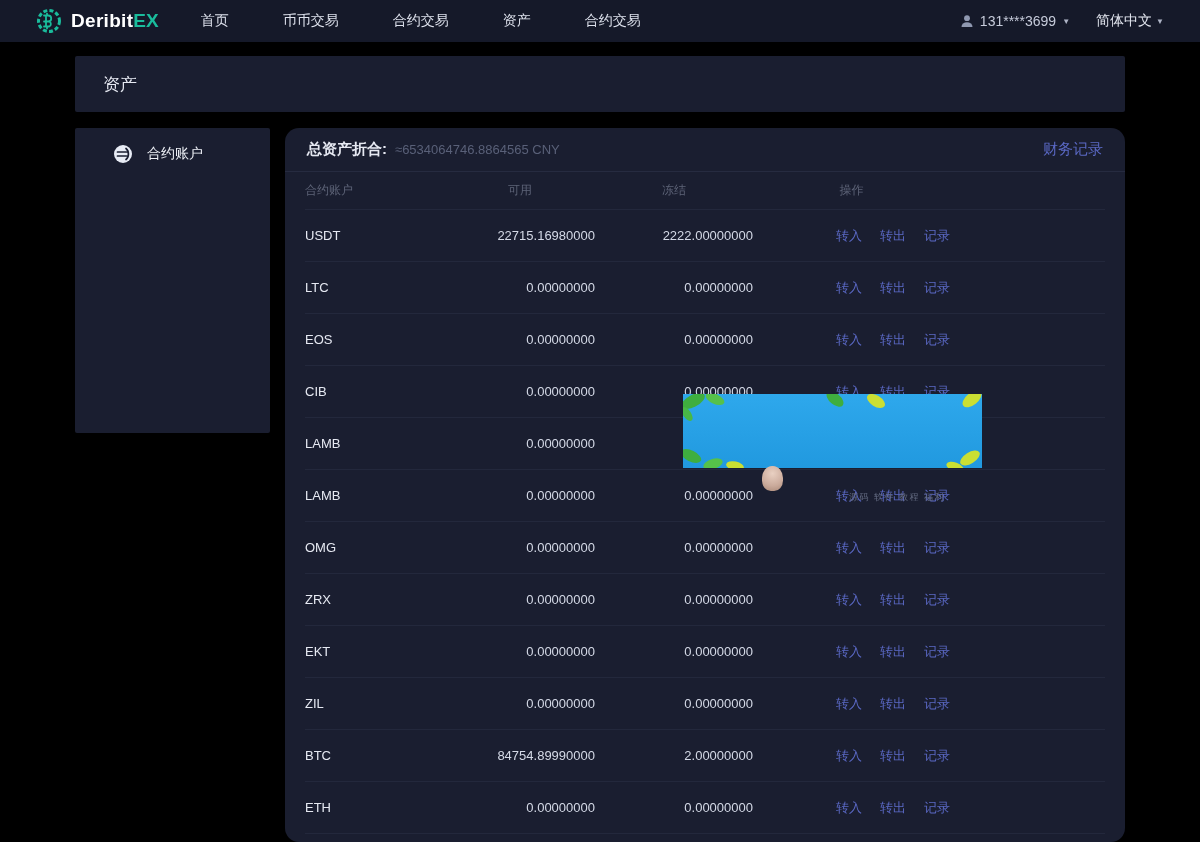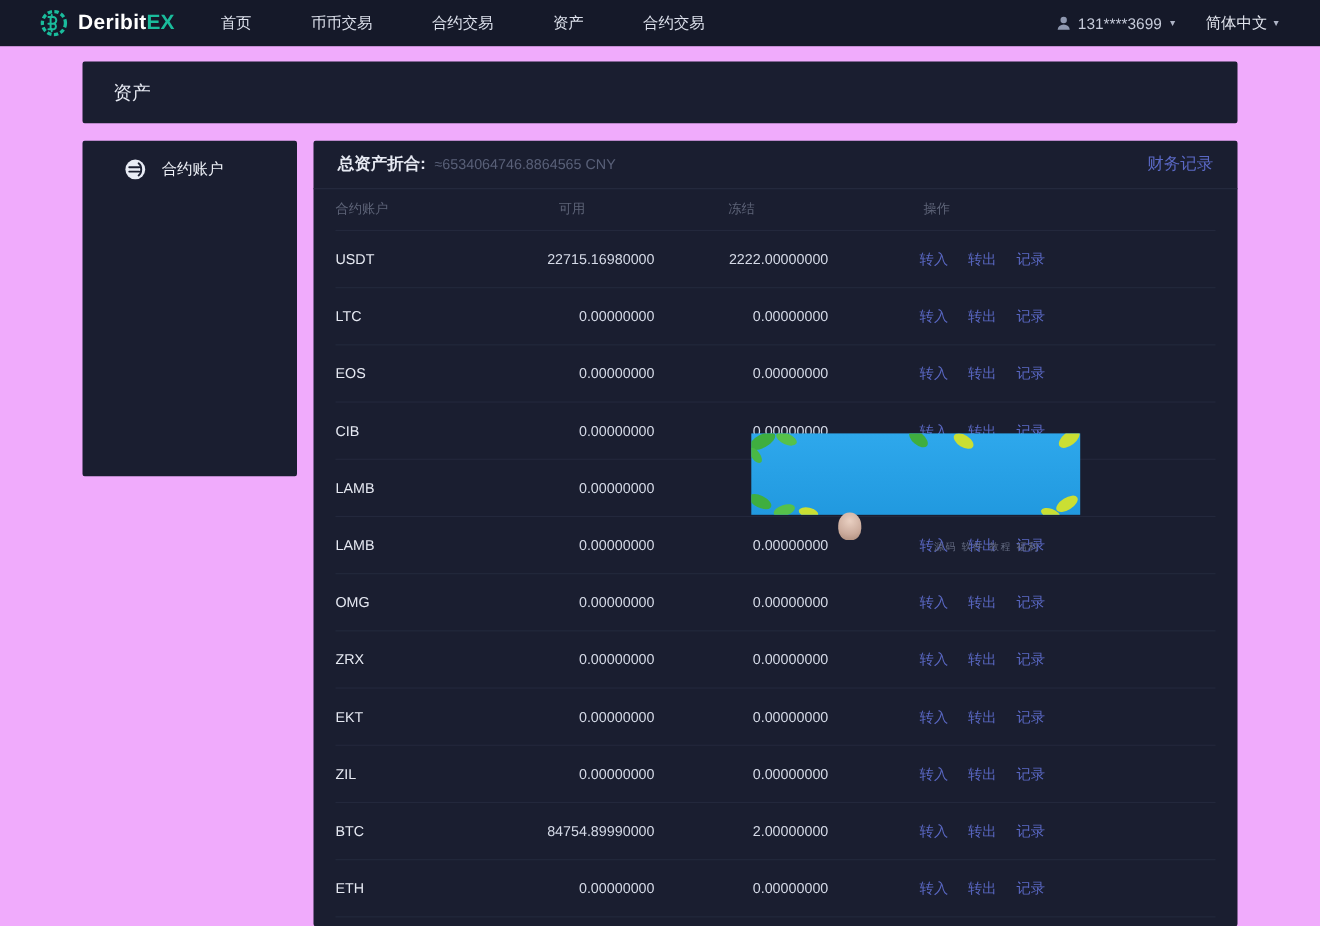--- a/index.html
+++ b/index.html
@@ -1,19 +1,19 @@
 <!DOCTYPE html>
 <html><head>
 <meta charset="utf-8">
 <style>
   * { margin:0; padding:0; box-sizing:border-box; }
   body { background:#2a2f47; }
   .app {
     position:relative; width:1200px; height:842px; overflow:hidden;
-    background:#f0abfc; font-family:"Liberation Sans", sans-serif;
+    background:#000000; font-family:"Liberation Sans", sans-serif;
   }
 
   
   .navbar {
     position:absolute; top:0; left:0; width:1200px; height:42px;
     background:#151929; display:flex; align-items:center; padding:0 36px;
   }
   .brand { display:flex; align-items:center; gap:9px; cursor:pointer; }
   .brand-name { color:#ffffff; font-size:19px; font-weight:bold; letter-spacing:.3px; }
   .brand-suffix { color:#1abc9c; font-size:19px; font-weight:bold; }
@@ -40,21 +40,21 @@
     height:52px; display:flex; align-items:center; gap:14px;
     padding-left:38px; font-size:14px; color:#eef1f7; cursor:pointer;
   }
   .sidebar-item .acct-icon { width:20px; height:20px; color:#e8ecf5; }
   .sidebar-item.active { background:#273140; color:#8b93a9; }
   .sidebar-item.active .acct-icon { color:#3f7ee8; }
 
   
   .main-panel {
     position:absolute; top:128px; left:285px; width:840px; height:714px;
-    background:#1a1e30; border-radius:2px;
+    background:#1a1e30; border-radius:14px;
   }
   .panel-header {
     height:44px; display:flex; align-items:center; justify-content:space-between;
     padding:0 22px; border-bottom:1px solid #262b40;
   }
   .total-wrap { display:flex; align-items:baseline; gap:8px; }
   .total-label { color:#e6e9f2; font-size:15px; font-weight:bold; }
   .total-value { color:#596078; font-size:13px; }
   .finance-link { color:#5a68c4; font-size:15px; cursor:pointer; text-decoration:none; }
 

